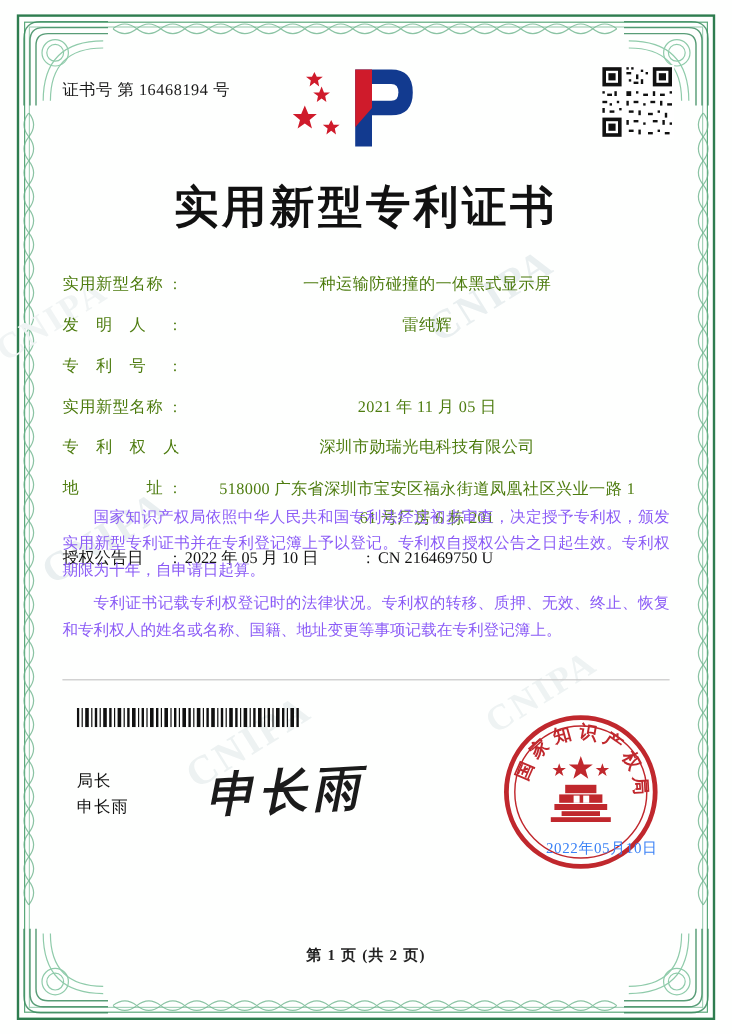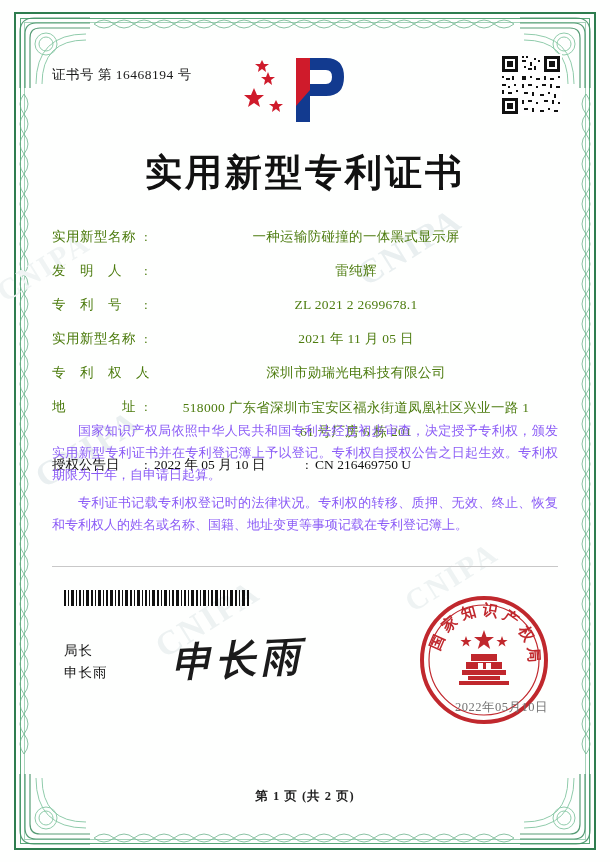--- a/index.html
+++ b/index.html
@@ -227,21 +227,21 @@
   
   .seal {
     position: absolute;
     right: 14px; top: 548px;
     width: 136px; height: 136px;
   }
   .seal-date {
     position: absolute;
     right: 18px; top: 655px;
     font-size: 12.5px;
-    color: #737373;
+    color: #3b82f6;
     letter-spacing: .5px;
     font-family: "Liberation Serif", serif;
   }
 
   .footer {
     position: absolute;
     left: 0; top: 744px;
     width: 522px;
     text-align: center;
     font-size: 12.5px;
@@ -452,21 +452,20 @@
 
       <div class="field">
         <span class="lbl">发　明　人</span>
         <span class="colon">:</span>
         <span class="val">雷纯辉</span>
       </div>
 
       <div class="field">
         <span class="lbl">专　利　号</span>
         <span class="colon">:</span>
-        <span class="val">ZL 2021 2 2699678.1</span>
       </div>
 
       <div class="field">
         <span class="lbl">实用新型名称</span>
         <span class="colon">:</span>
         <span class="val">2021 年 11 月 05 日</span>
       </div>
 
       <div class="field">
         <span class="lbl">专　利　权　人</span>

